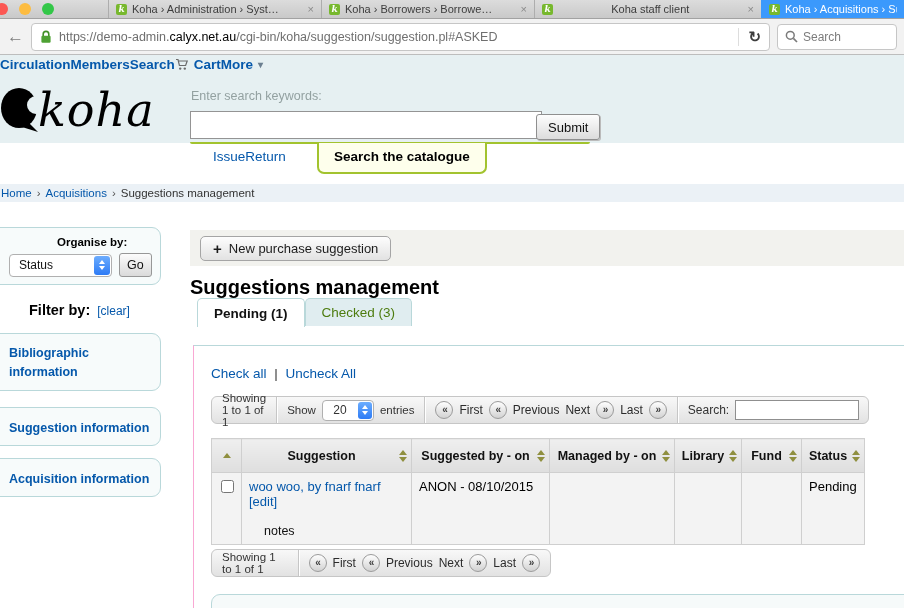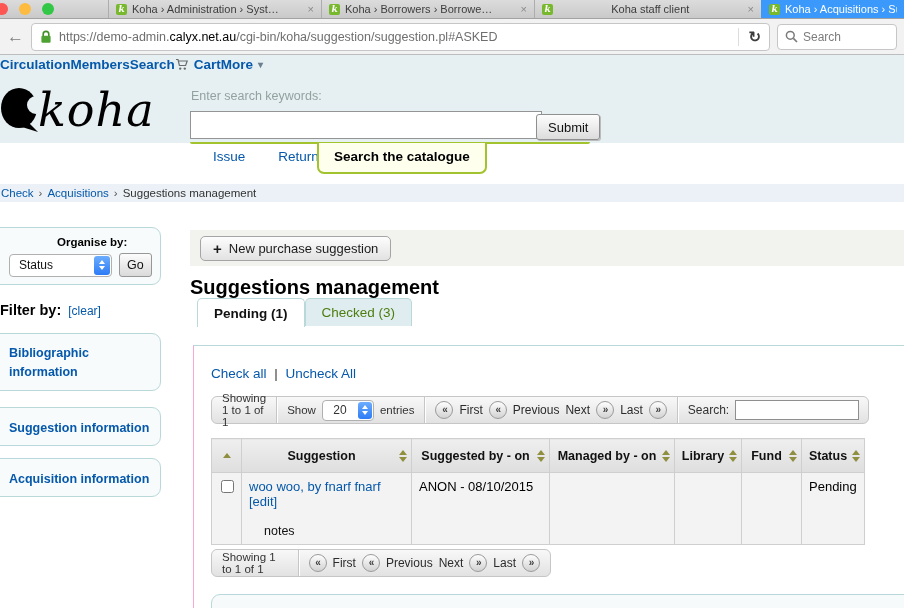--- a/index.html
+++ b/index.html
@@ -48,21 +48,21 @@
   .klogo{position:absolute;left:0;top:86px;display:flex;align-items:center;
          font:italic 46px "DejaVu Serif",serif;color:#000;letter-spacing:1px;line-height:1;}
   .klogo svg{margin-right:-4px;}
   .ksearch-label{position:absolute;left:191px;top:89px;font-size:12.5px;color:#93a1a1;}
   .ksearch-input{position:absolute;left:190px;top:111px;width:338px;height:26px;border:1px solid #949494;
                  background:#fff;font-size:13px;padding:0 6px;box-sizing:content-box;}
   .ksubmit{position:absolute;left:536px;top:114px;height:26px;padding:0 11px;
            background:linear-gradient(#fdfdfd,#dcdcdc);border:1px solid #8f8f8f;border-radius:3px;
            font-size:13px;color:#111;box-shadow:1px 1px 0 #bbb;}
   .greenline{position:absolute;left:190px;top:142px;width:400px;height:2px;background:#a2c32e;border-radius:0 0 3px 3px;}
-  .cattab-links{position:absolute;left:213px;top:149px;display:flex;gap:33px;
+  .cattab-links{position:absolute;left:213px;top:149px;display:flex;
                 font-size:13.5px;color:#0558ab;}
   .cattab-active{position:absolute;left:317px;top:143px;padding:6px 15px 8px;background:#feffec;
                  border:2px solid #a2c32e;border-top:none;border-radius:0 0 7px 7px;
                  font-size:13.5px;font-weight:bold;color:#000;}
 
   
   .crumbs{position:absolute;top:184px;left:0;width:904px;height:18px;background:#ebf1f6;
           display:flex;align-items:center;gap:5px;font-size:11.5px;color:#333;padding-left:1px;box-sizing:border-box;}
   .crumbs a{color:#0558ab;text-decoration:none;}
   .crumbs .sep{color:#555;}
@@ -78,21 +78,21 @@
   .fselect .val{flex:1;font-size:12px;padding-left:9px;color:#111;}
   .stepper{width:16px;align-self:stretch;margin:1px;border-radius:3px;
            background:linear-gradient(#6cadfe,#2d7bf5);
            display:flex;flex-direction:column;align-items:center;justify-content:center;gap:2px;}
   .chev{width:0;height:0;border-left:3px solid transparent;border-right:3px solid transparent;}
   .chev.up{border-bottom:4px solid #fff;}
   .chev.down{border-top:4px solid #fff;}
   .gobtn{height:24px;padding:0 7px;background:linear-gradient(#fcfcfc,#dadada);border:1px solid #979797;
          border-radius:3px;font-size:12.5px;color:#111;}
   .filterby{position:absolute;left:0;top:302px;display:flex;align-items:baseline;gap:7px;}
-  .filterby .lab{font-weight:bold;font-size:14.5px;}
+  .filterby .lab{font-weight:bold;font-size:14.5px;padding-left:29px;}
   .filterby .clear{color:#0558ab;font-size:12px;}
   .box-link{color:#0558ab;font-weight:bold;font-size:12.5px;line-height:1.55;display:block;}
   .box-bib{top:333px;height:58px;padding:10px 8px 10px 22px;}
   .box-sug{top:407px;height:39px;padding:11px 4px 11px 22px;white-space:nowrap;}
   .box-acq{top:458px;height:39px;padding:11px 4px 11px 22px;white-space:nowrap;}
 
   
   .mtoolbar{position:absolute;left:190px;top:230px;width:714px;height:36px;background:#f2f2ee;}
   .newbtn{position:absolute;left:200px;top:236px;height:25px;padding:0 12px;
           display:inline-flex;align-items:center;gap:7px;
@@ -230,21 +230,21 @@
   <input class="ksearch-input" type="text" value="" style="">
   <button class="ksubmit">Submit</button>
   <div class="greenline"></div>
   <div class="cattab-links">
     <span style="color:#0558ab;">Issue</span>
     <span style="color:#0558ab;">Return</span>
   </div>
   <div class="cattab-active">Search the catalogue</div>
 
   <div class="crumbs">
-    <a>Check</a>
+    <a>Home</a>
     <span class="sep">›</span>
     <a>Acquisitions</a>
     <span class="sep">›</span>
     <span>Suggestions management</span>
   </div>
 
   <div class="sidebox box-organise">
     <div class="organise-label">Organise by:</div>
     <div class="organise-row">
       <div class="fselect">

